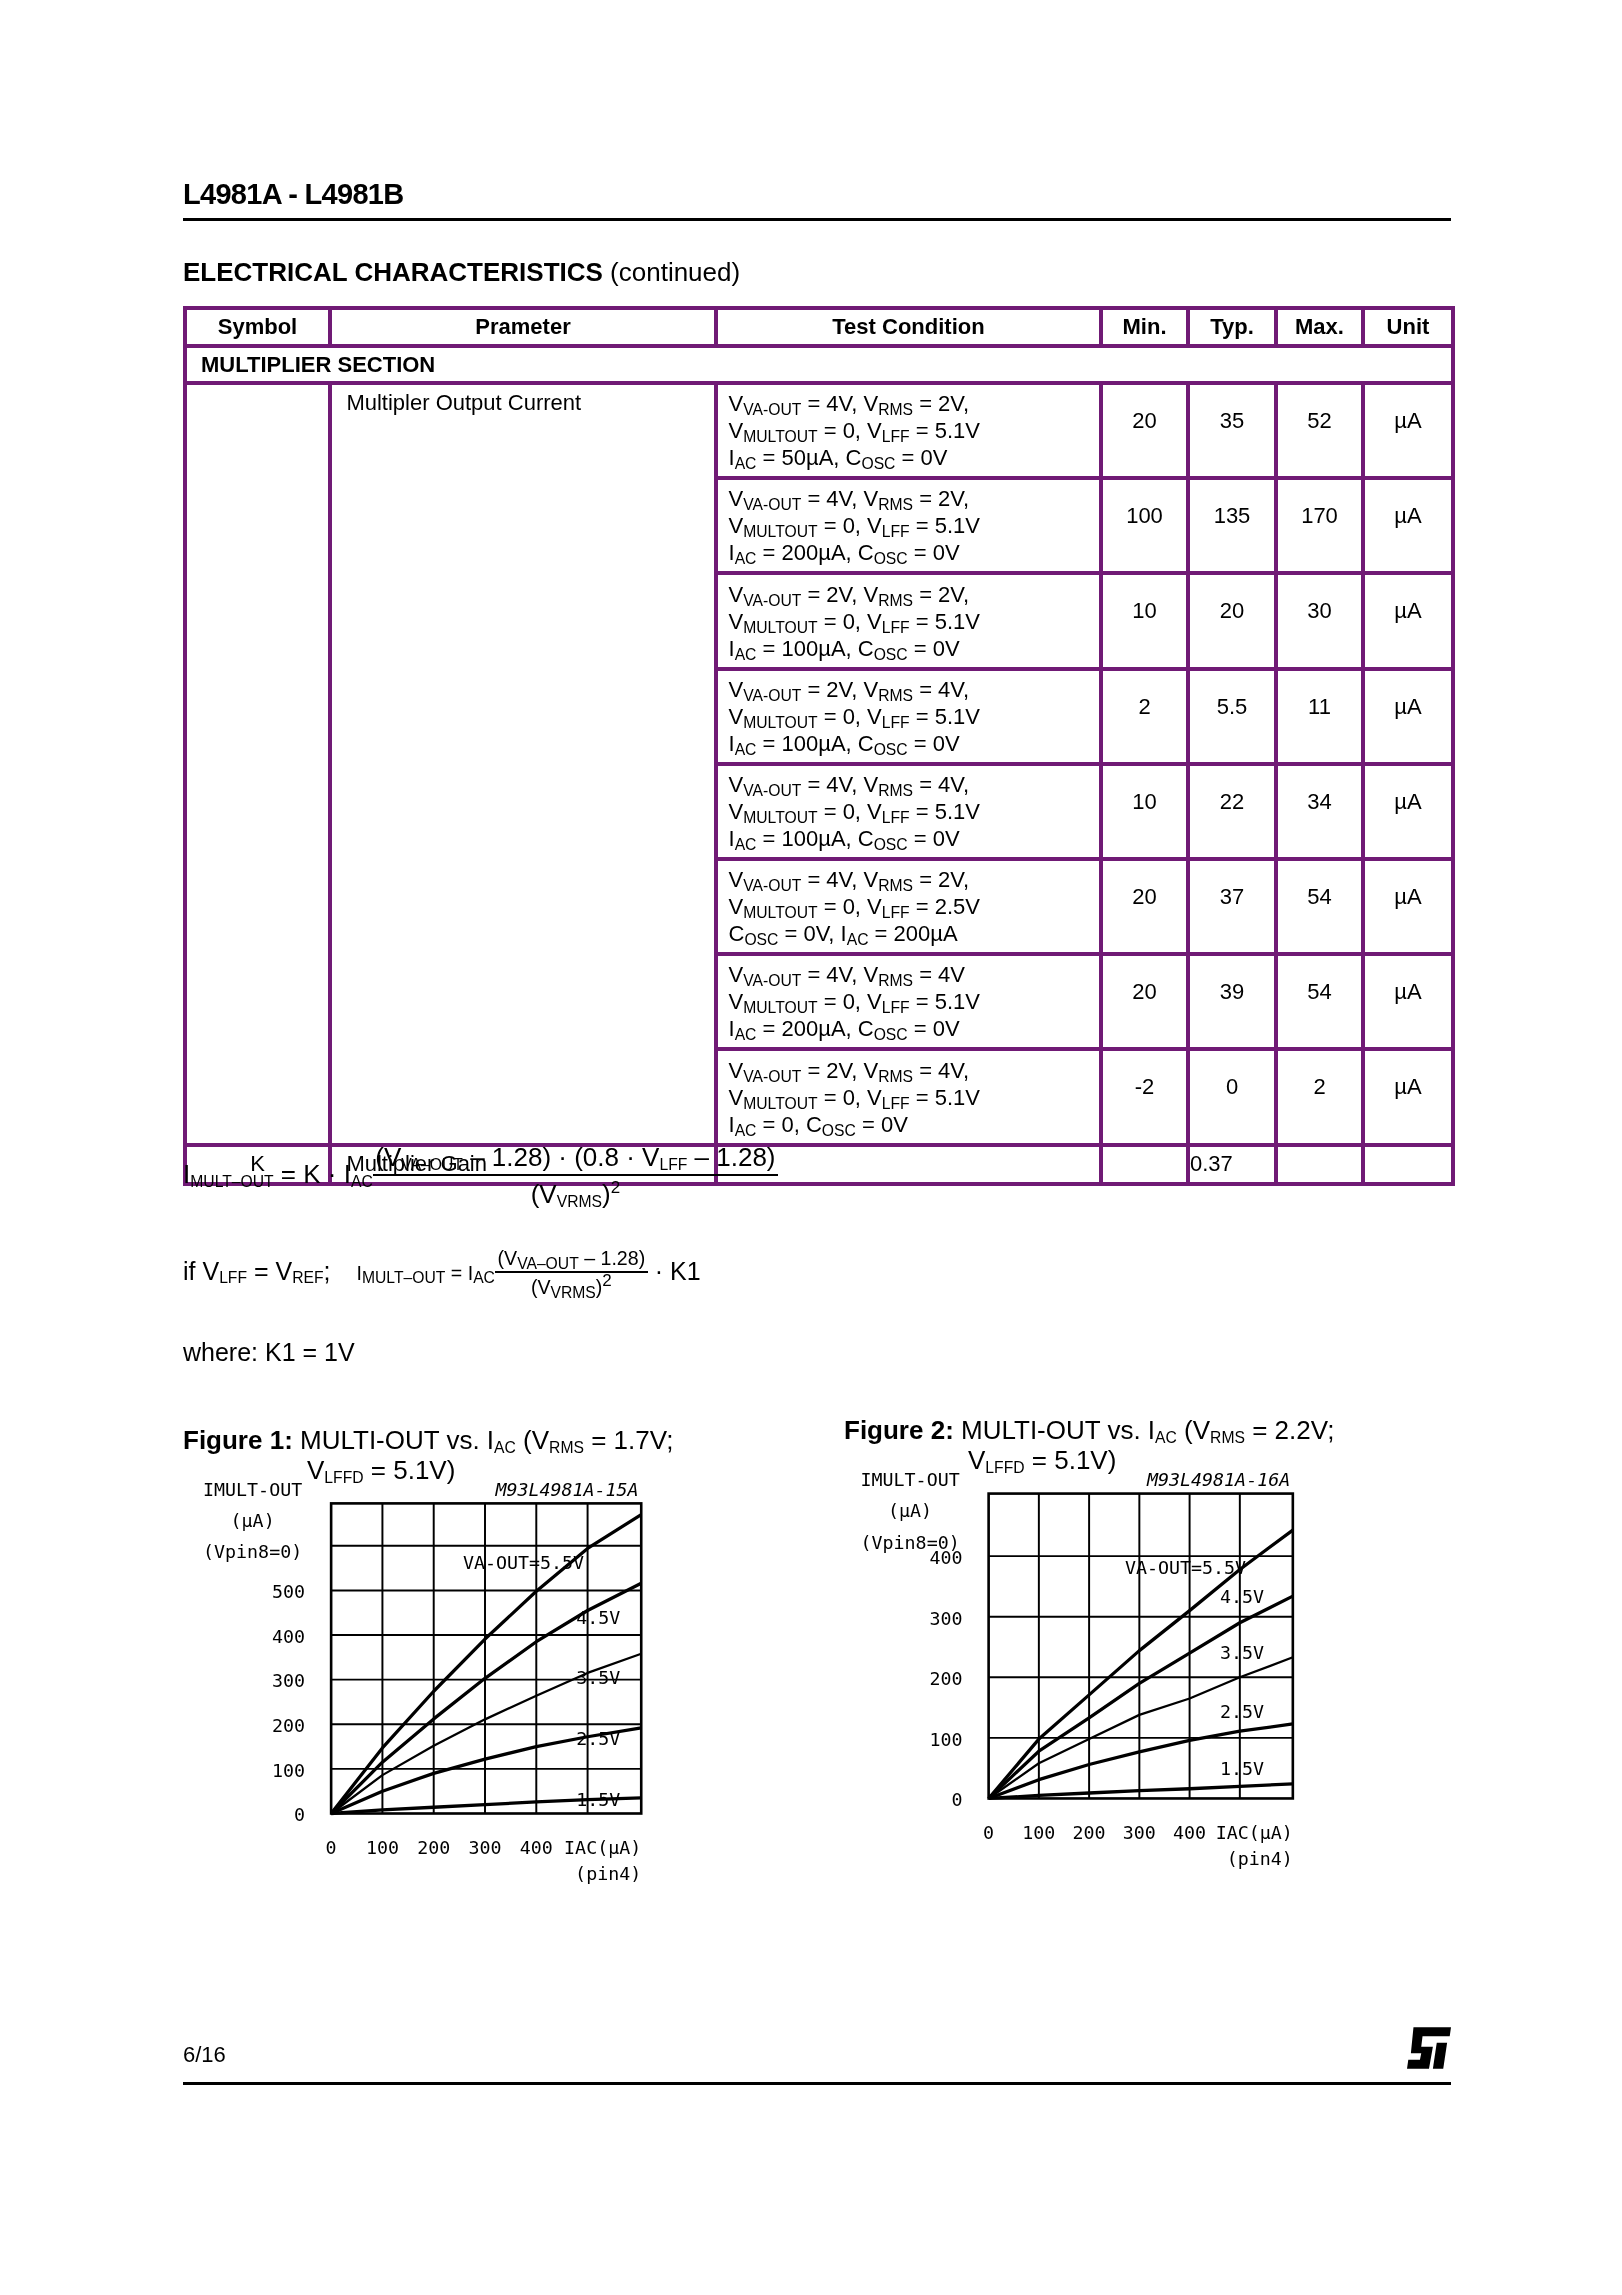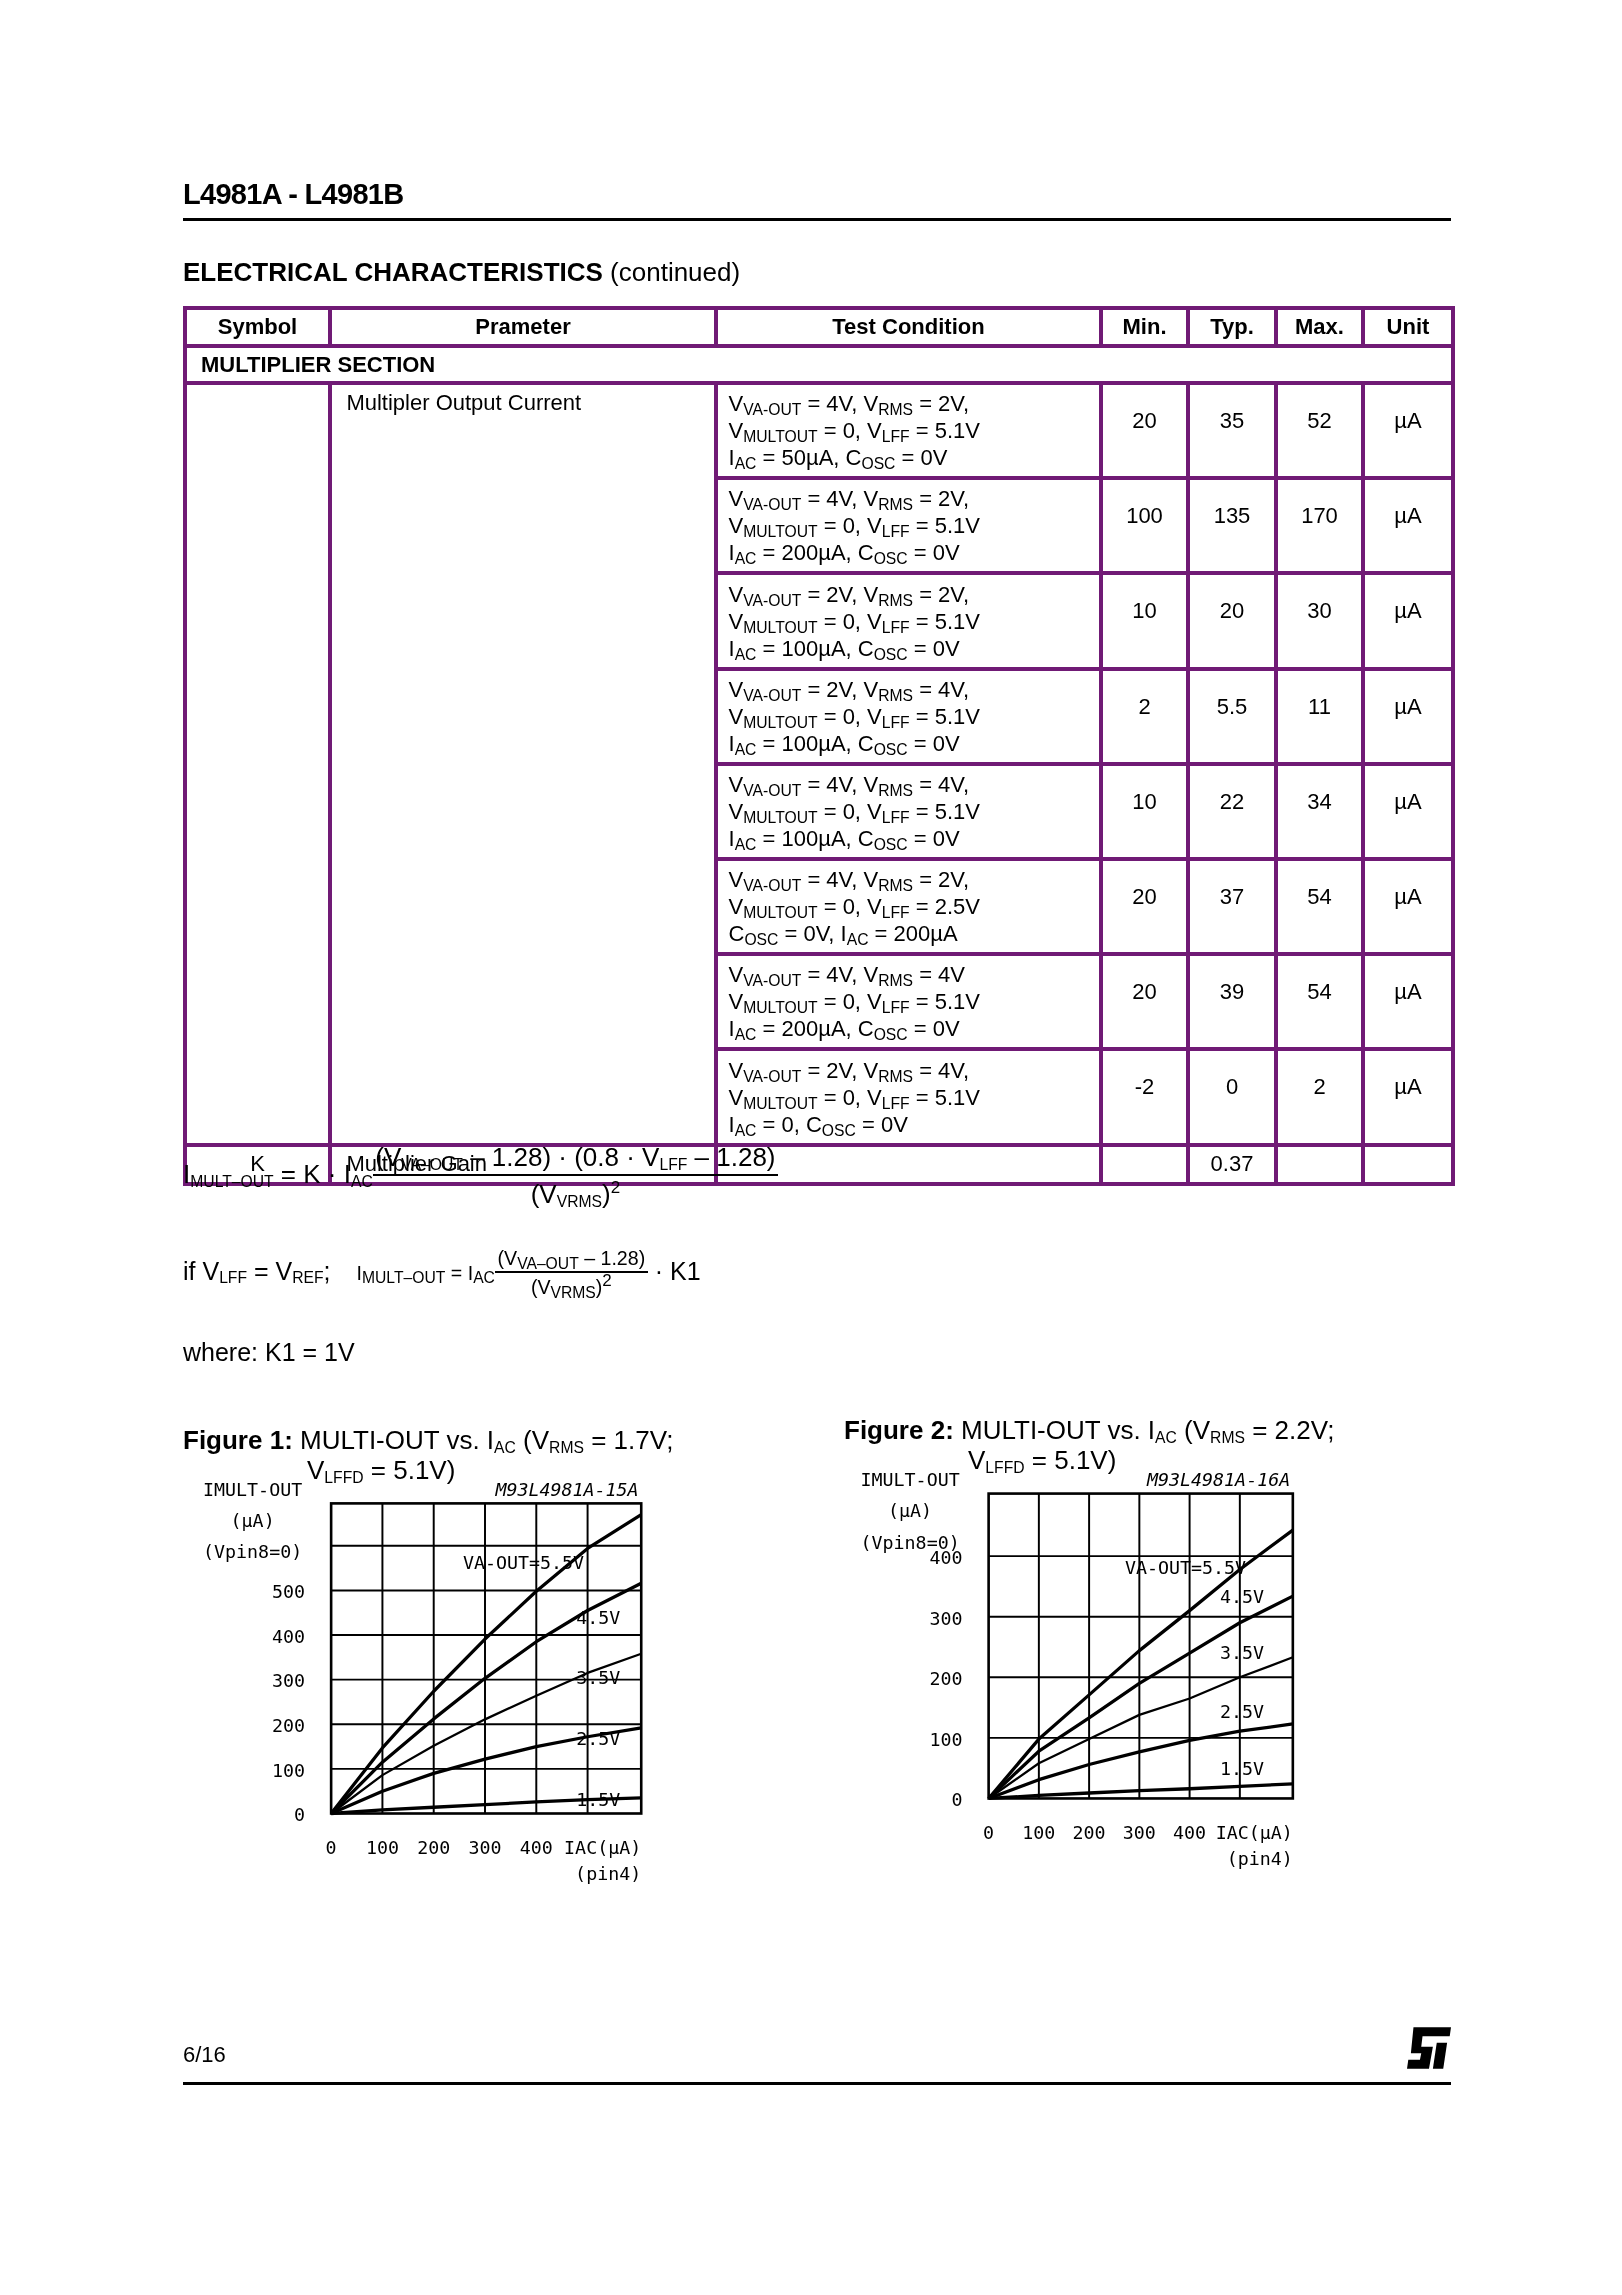--- a/index.html
+++ b/index.html
@@ -149,21 +149,21 @@
         <td class="num">-2</td>
         <td class="num">0</td>
         <td class="num">2</td>
         <td class="num">µA</td>
       </tr>
       <tr class="krow">
         <td style="text-align: center;">K</td>
         <td style="padding-left: 14.4px;">Multiplier Gain</td>
         <td></td>
         <td style="text-align: center;"></td>
-        <td style="text-align: center;">0.37</td>
+        <td style="text-align: left;">0.37</td>
         <td style="text-align: center;"></td>
         <td style="text-align: center;"></td>
       </tr>
     </tbody>
 </table>
 
 <div class="abs formula" style="left:183px; top:1142px;" id="formula-main"><span>I</span><sub>MULT–OUT</sub><span> = K · I</span><sub>AC</sub><span class="frac"><span class="num-part"><span>(V</span><sub>VA–OUT</sub><span> – 1.28) · (0.8 · V</span><sub>LFF</sub><span> – 1.28)</span></span><span class="den-part"><span>(V</span><sub>VRMS</sub><span>)</span><sup>2</sup></span></span></div>
 <div class="abs formula" style="left:183px; top:1247px; font-size:25px;" id="formula-cond"><span>if  V</span><sub>LFF</sub><span> = V</span><sub>REF</sub><span>;</span><span style="display: inline-block; width: 26px;"></span><span style="font-size: 19.6px;">I</span><sub>MULT–OUT</sub><span style="font-size: 19.6px;"> = I</span><sub>AC</sub><span class="frac" style="font-size: 19.6px;"><span class="num-part"><span>(V</span><sub>VA–OUT</sub><span> – 1.28)</span></span><span class="den-part"><span>(V</span><sub>VRMS</sub><span>)</span><sup>2</sup></span></span><span> · K1</span></div>
 <div class="abs formula" style="left:183px; top:1338px; font-size:25px;">where: K1 = 1V</div>
 

